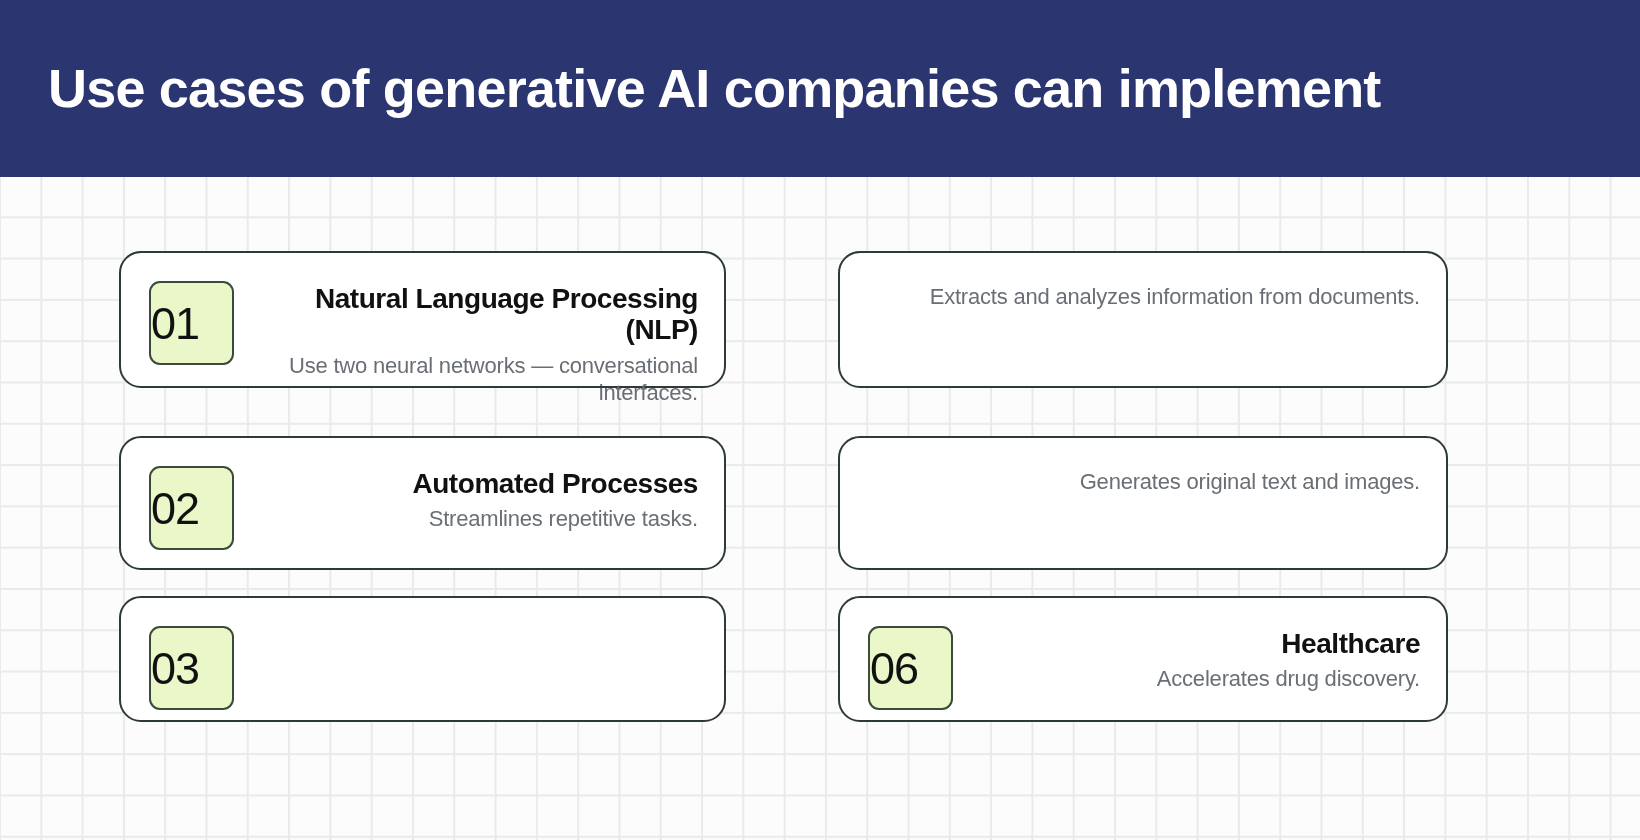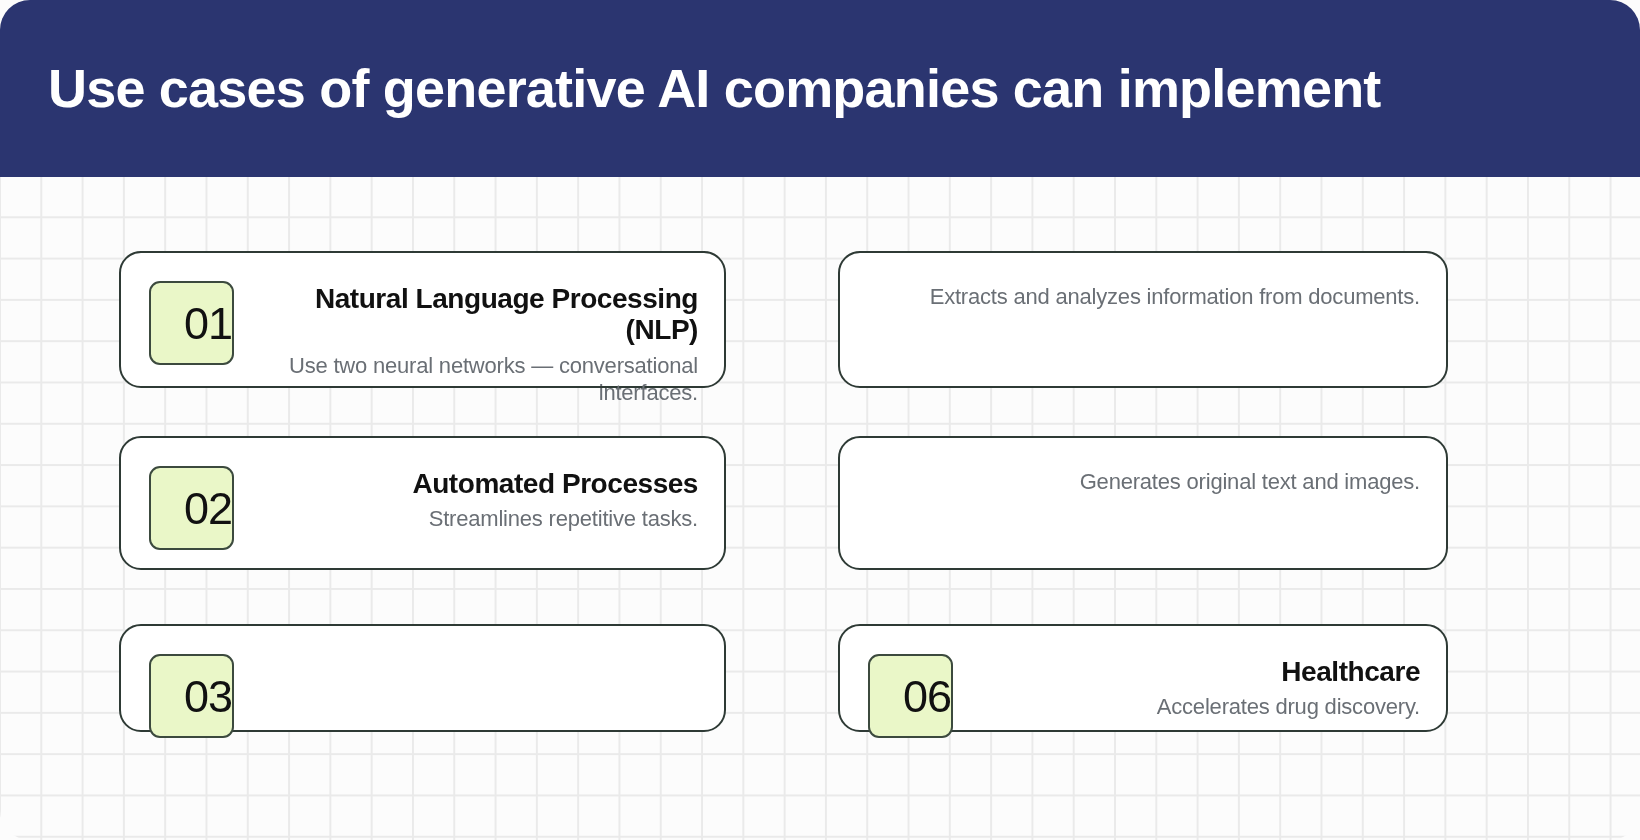--- a/index.html
+++ b/index.html
@@ -19,21 +19,20 @@
     position: relative;
     width: 1640px;
     height: 840px;
     background-color: #FCFCFC;
     background-image:
       linear-gradient(to right, #EAEAEA 0px, #EAEAEA 2px, transparent 2px),
       linear-gradient(to bottom, #EAEAEA 0px, #EAEAEA 2px, transparent 2px);
     background-size: 41.3px 41.3px;
     background-position: -1px 175px;
     overflow: hidden;
-    border-radius: 30px;
   }
 
   
   #header-banner {
     position: absolute;
     left: 0;
     top: 0;
     width: 1640px;
     height: 177px;
     background: #2B3570;
@@ -72,34 +71,34 @@
     display: flex;
     align-items: flex-start;
     padding: 28px 26px 28px 28px;
   }
 
   
   .card.col-left  { left: 119px;  width: 607px; }
   .card.col-right { left: 838px;  width: 610px; }
   .card.row-1 { top: 74px;  height: 137px; }
   .card.row-2 { top: 259px; height: 134px; }
-  .card.row-3 { top: 447px; height: 108px; }
+  .card.row-3 { top: 419px; height: 126px; }
 
   .badge {
     flex: 0 0 auto;
     box-sizing: border-box;
     width: 85px;
     height: 84px;
     margin-right: 18px;
     background: #EAF7C8;
     border: 2px solid #3C4A3E;
     border-radius: 11px;
     display: flex;
     align-items: center;
-    justify-content: flex-end;
+    justify-content: flex-start;
     color: #111111;
     font-family: "Liberation Sans", sans-serif;
     font-size: 45px;
     font-weight: 400;
     letter-spacing: -1px;
     line-height: 1;
   }
 
   .card-text {
     flex: 1 1 auto;

